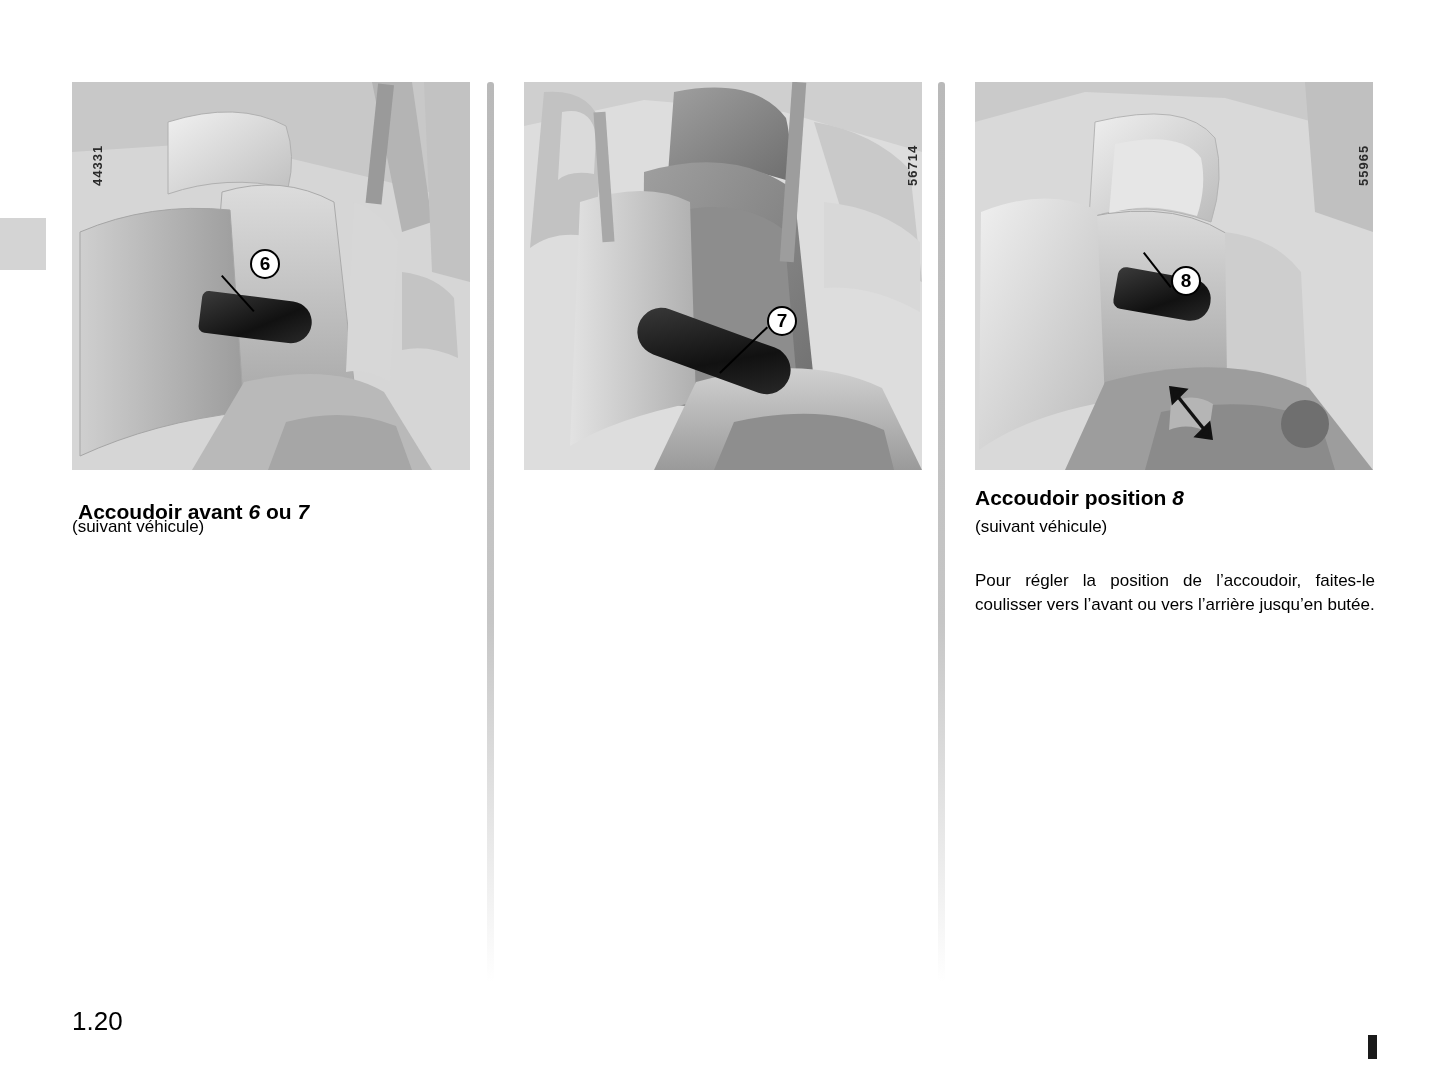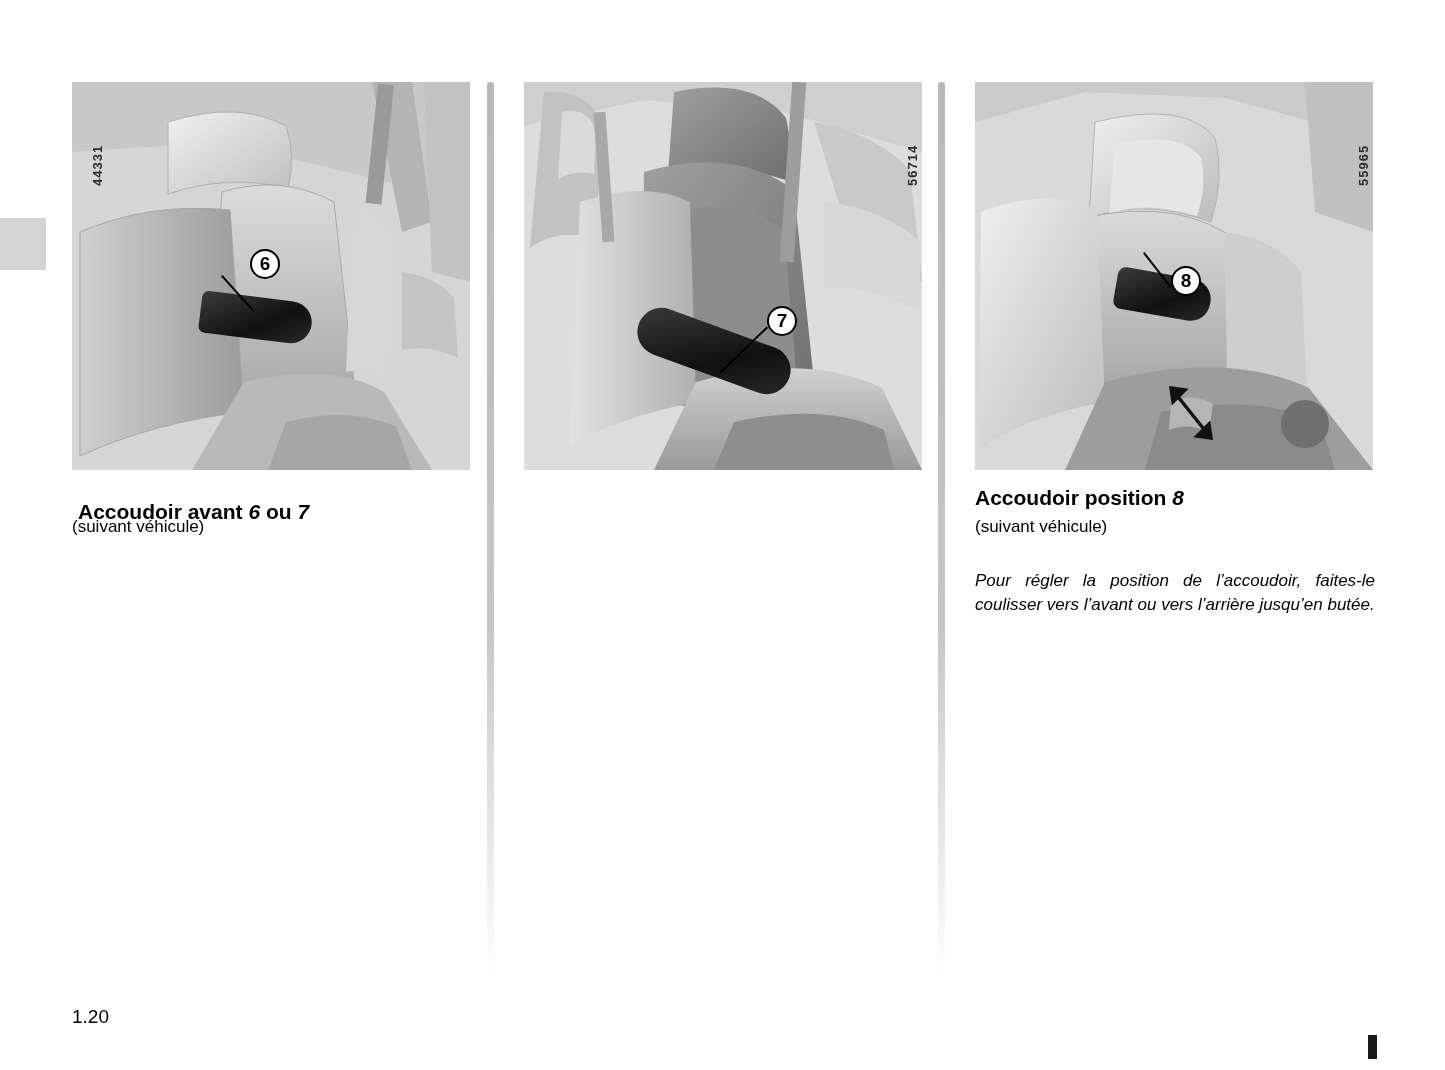--- a/index.html
+++ b/index.html
@@ -91,35 +91,34 @@
   .caption-sub {
     position: absolute;
     font-size: 17px;
   }
   .body-text {
     position: absolute;
     font-size: 17px;
     line-height: 1.42;
     text-align: justify;
     width: 400px;
-    font-style: italic;
   }
 
   .c1-title { left: 72px;  top: 500px; margin-left: 6px; }
   .c1-sub   { left: 72px;  top: 517px; }
   .c3-title { left: 975px; top: 486px; }
   .c3-sub   { left: 975px; top: 517px; }
   .c3-body  { left: 975px; top: 552px; }
 
   
   .page-number {
     position: absolute;
     left: 72px;
     top: 1006px;
-    font-size: 19px;
+    font-size: 26px;
     text-align: right;
   }
   .corner-mark {
     position: absolute;
     right: 68px;
     top: 1035px;
     width: 9px;
     height: 24px;
     background: #1a1a1a;
   }

